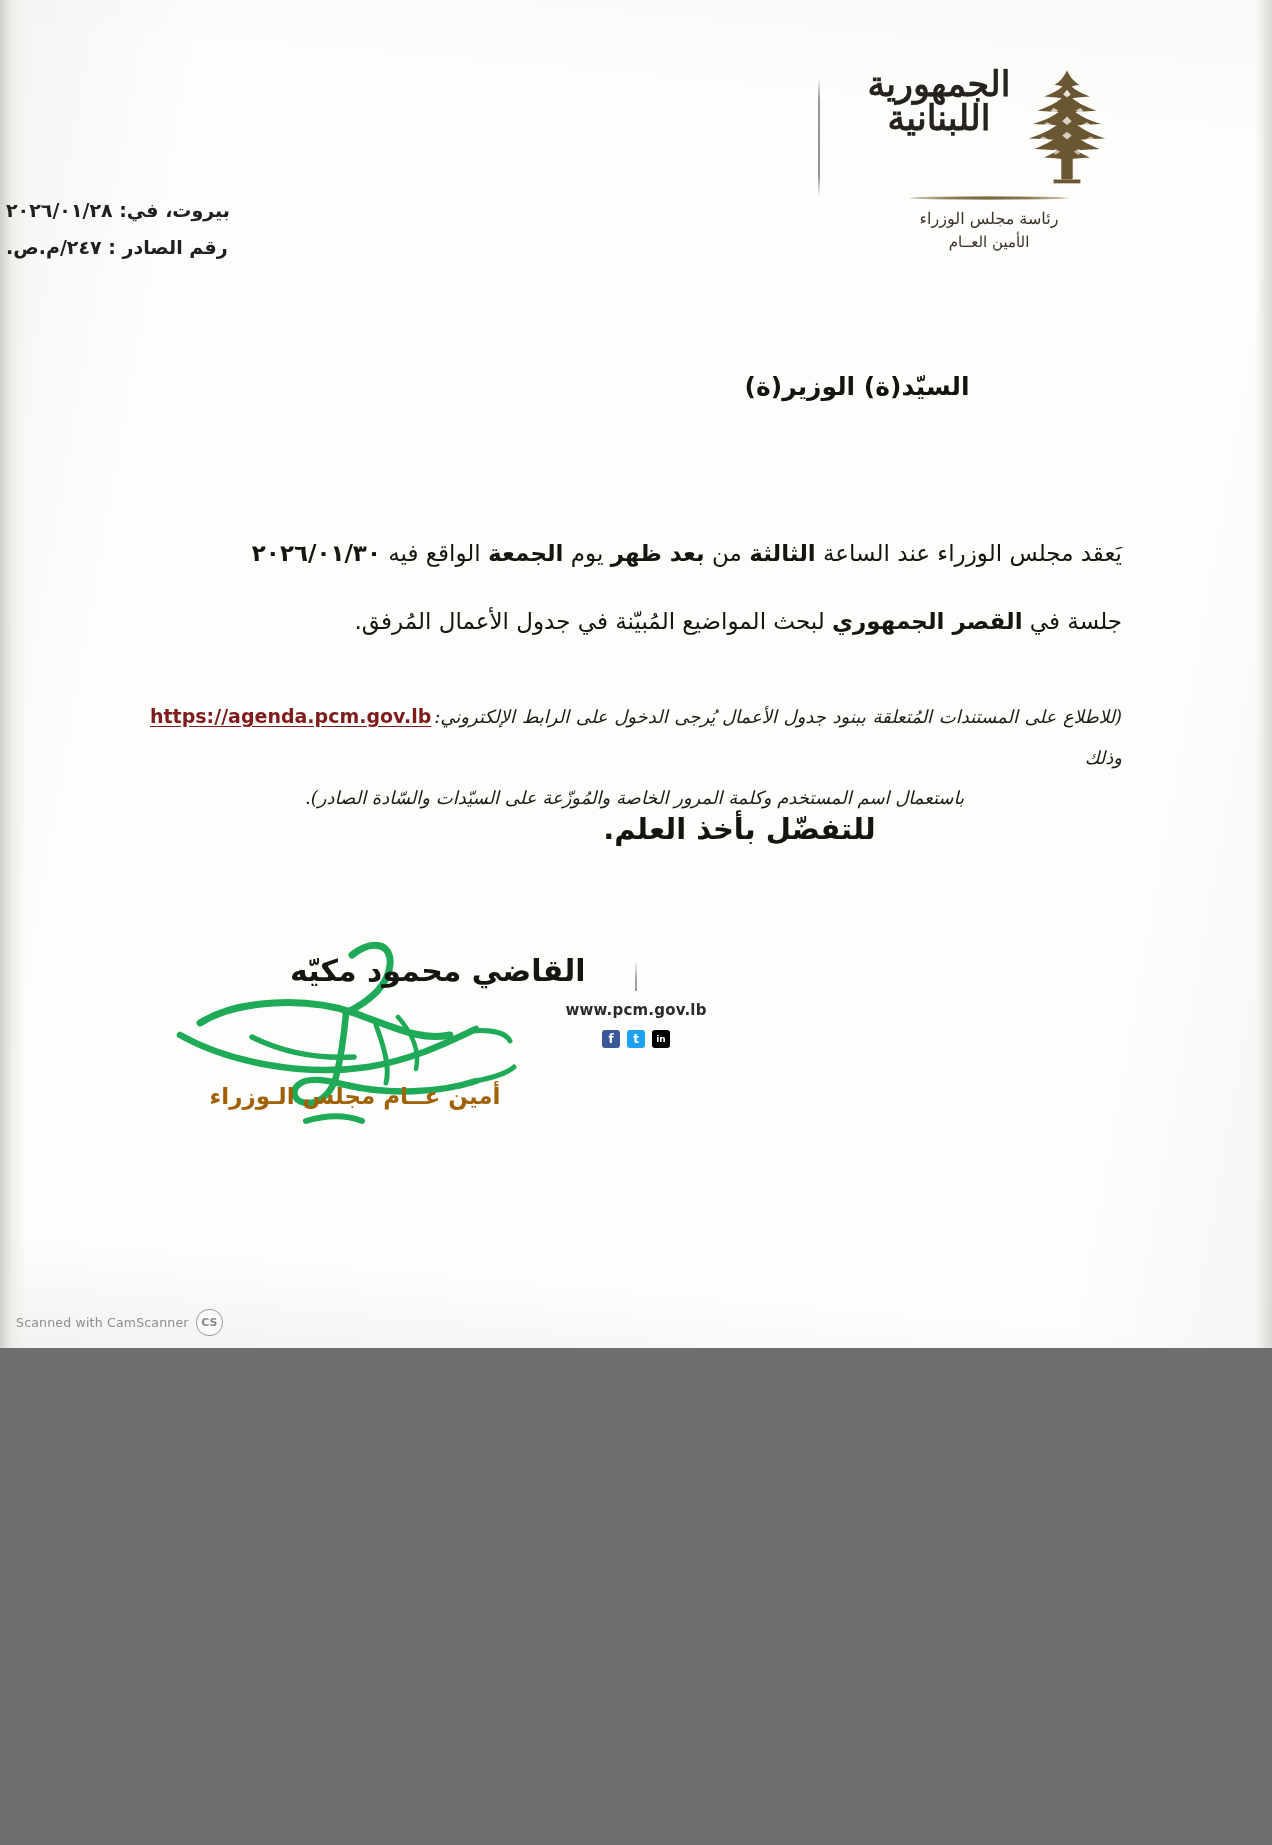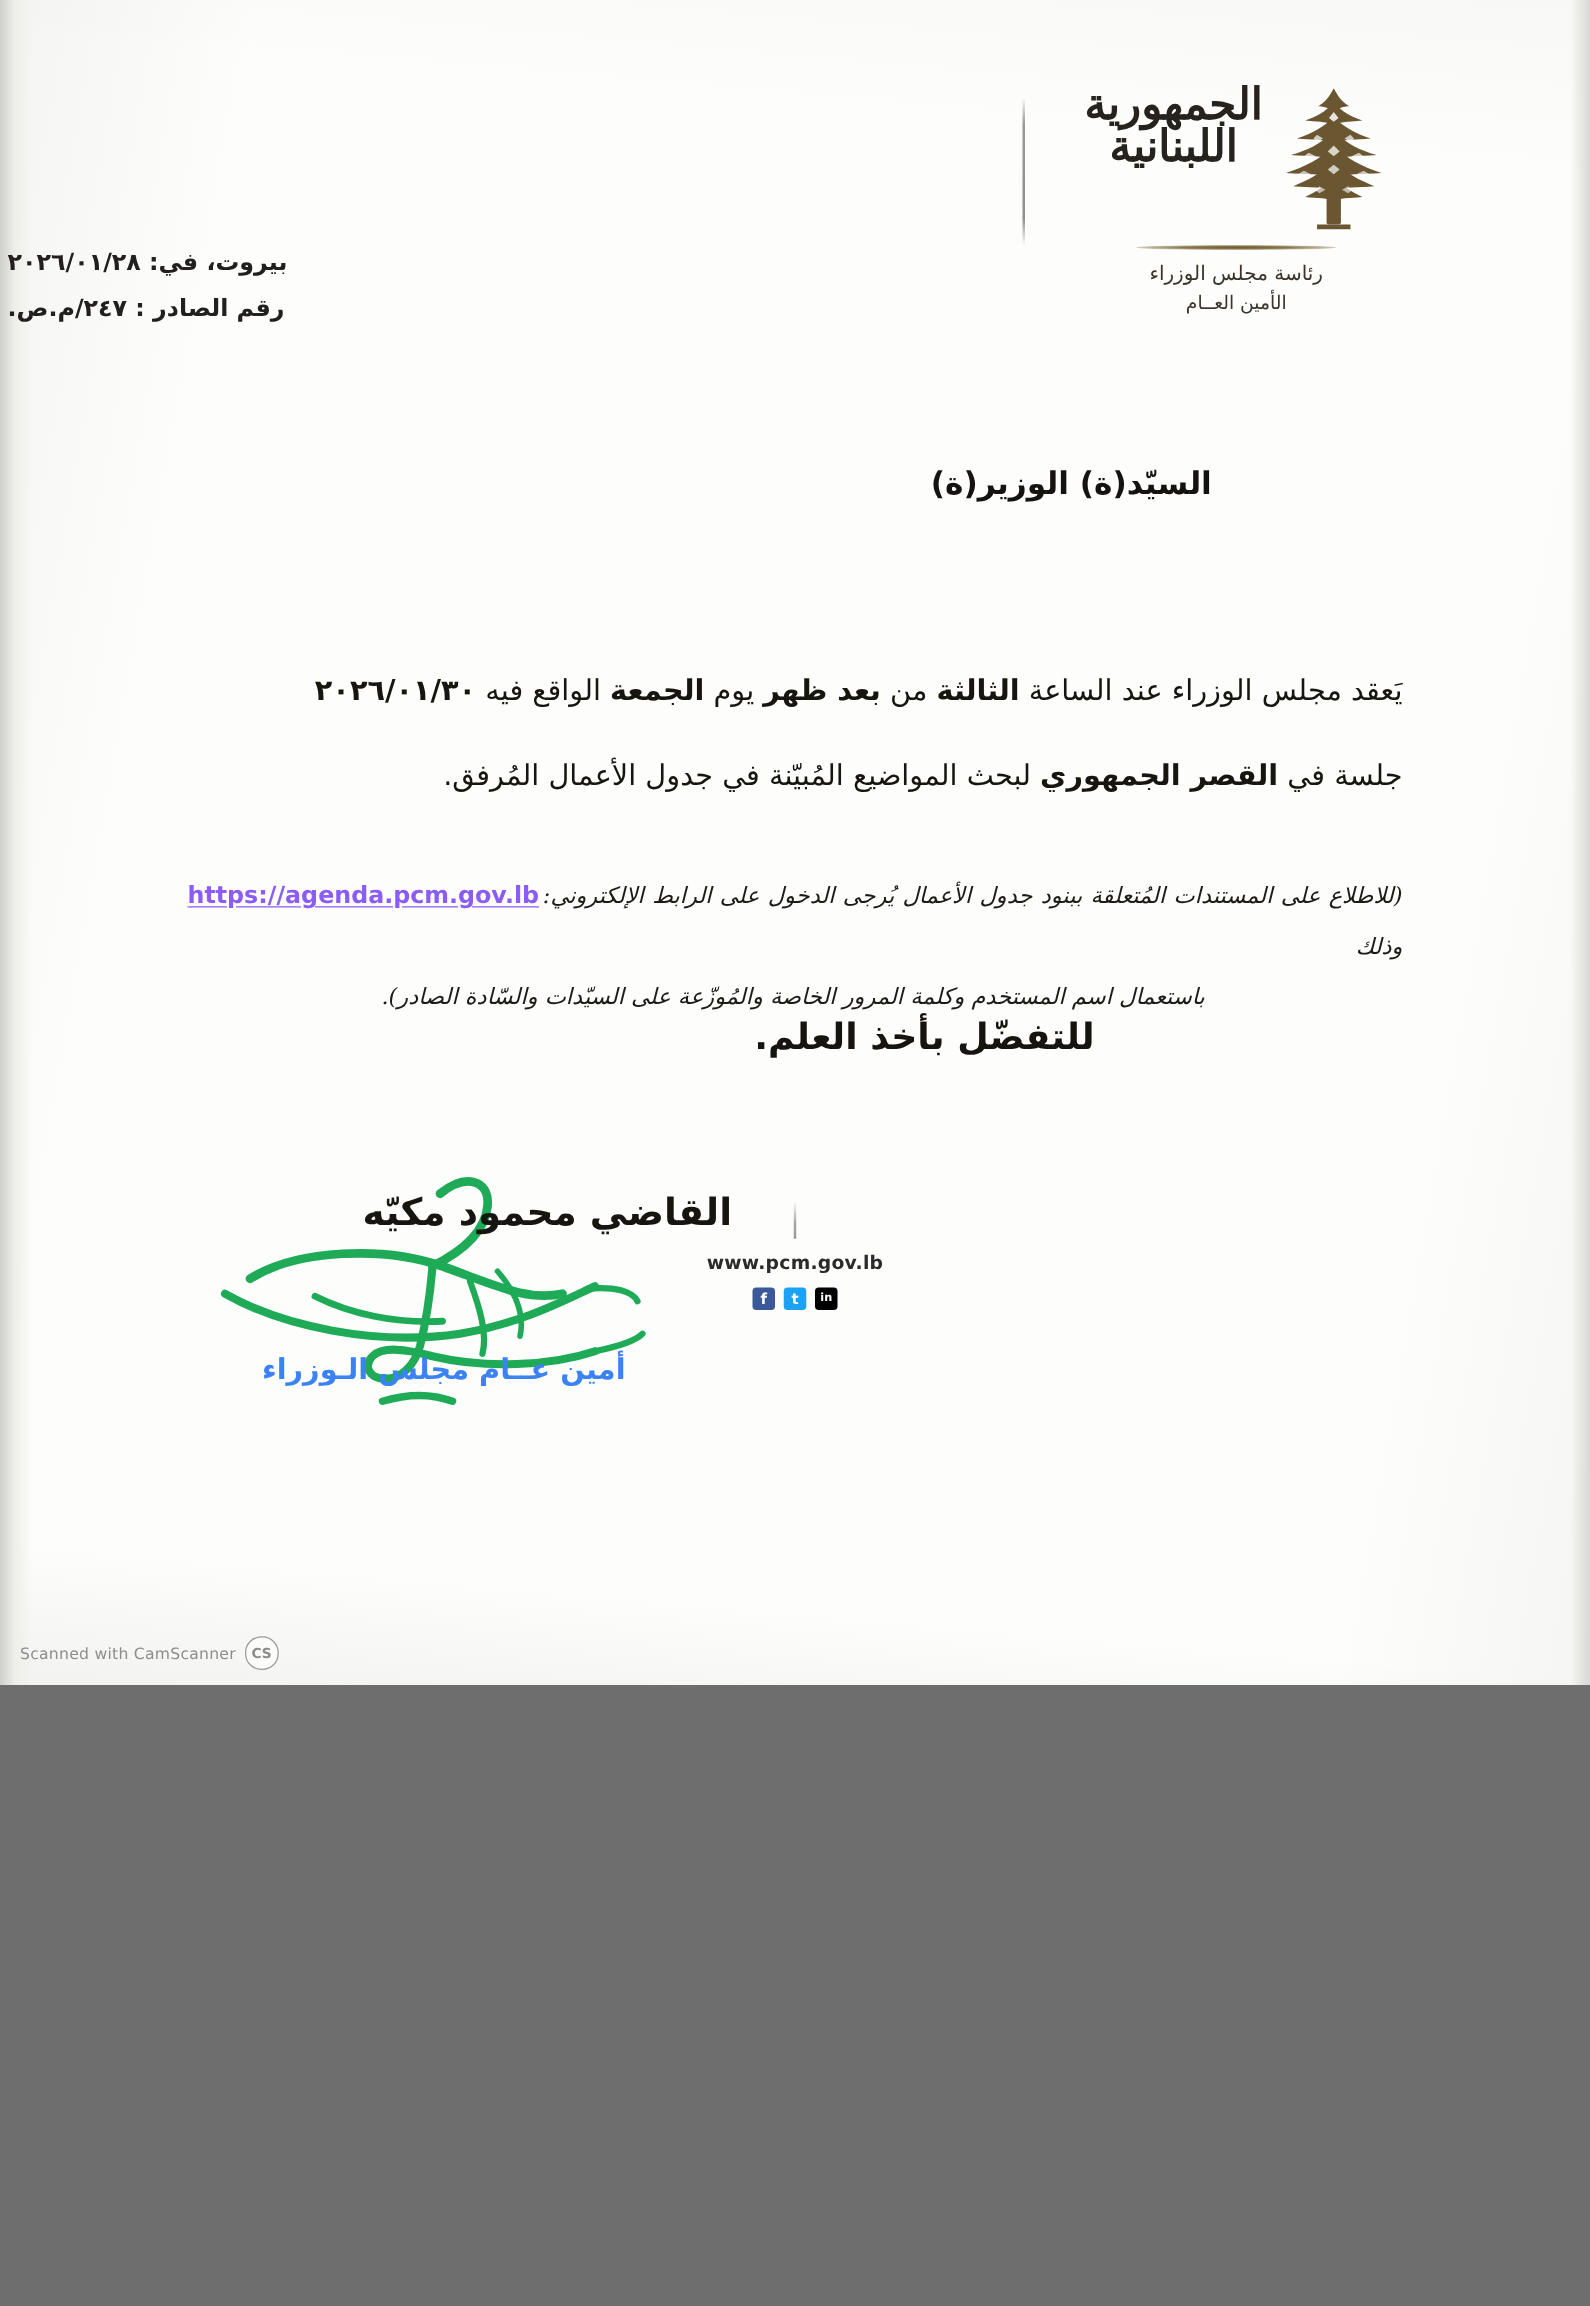--- a/index.html
+++ b/index.html
@@ -143,21 +143,21 @@
     font-size:18px;
     color:#1d1b16;
     line-height:2.25;
   }
   .note-line.second{text-align:center;}
   .url{
     font-family:"DejaVu Sans","Liberation Sans",sans-serif;
     font-style:normal;
     font-weight:700;
     font-size:19px;
-    color:#8b5cf6;
+    color:#7f1d1d;
     text-decoration:underline;
     text-underline-offset:3px;
     direction:ltr;
     unicode-bidi:embed;
     display:inline-block;
     margin:0 3px;
   }
 
   
   .closing{
@@ -182,21 +182,21 @@
   }
   .sig-ink{
     position:absolute; top:-18px; left:20px;
     width:450px; height:230px;
     z-index:2; pointer-events:none;
   }
   .sig-title{
     position:absolute; top:148px; left:20px; width:430px;
     text-align:center; direction:rtl;
     font-family:"DejaVu Sans","Liberation Sans",sans-serif;
-    font-size:23px; font-weight:700; color:#3b82f6; letter-spacing:1.5px;
+    font-size:23px; font-weight:700; color:#a16207; letter-spacing:1.5px;
     z-index:3;
   }
 
   
   .footer{
     position:absolute;
     bottom:300px; right:0; left:0;
     text-align:center;
   }
   .footer .fdiv{

